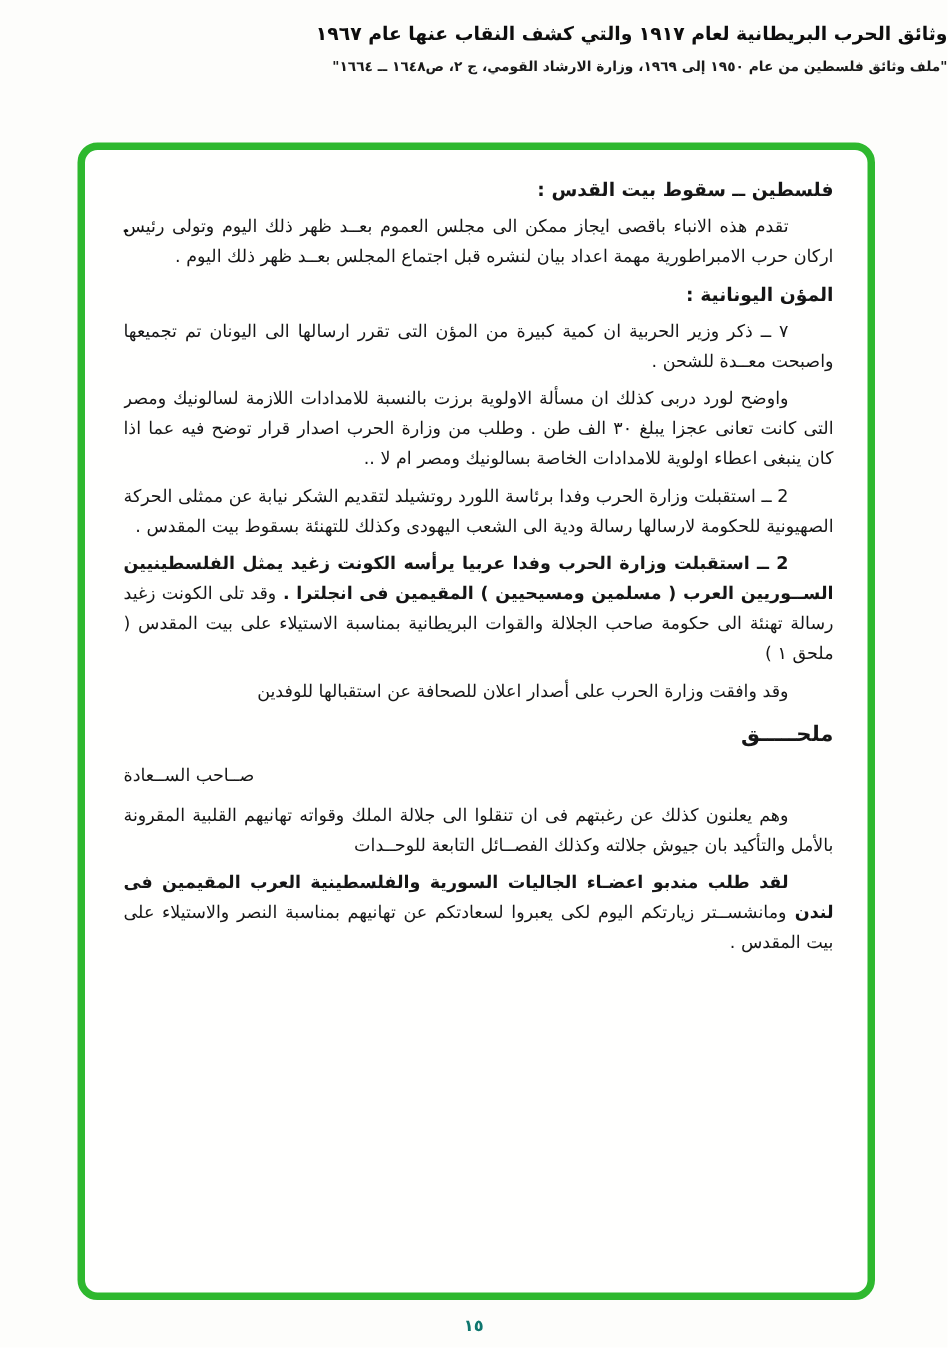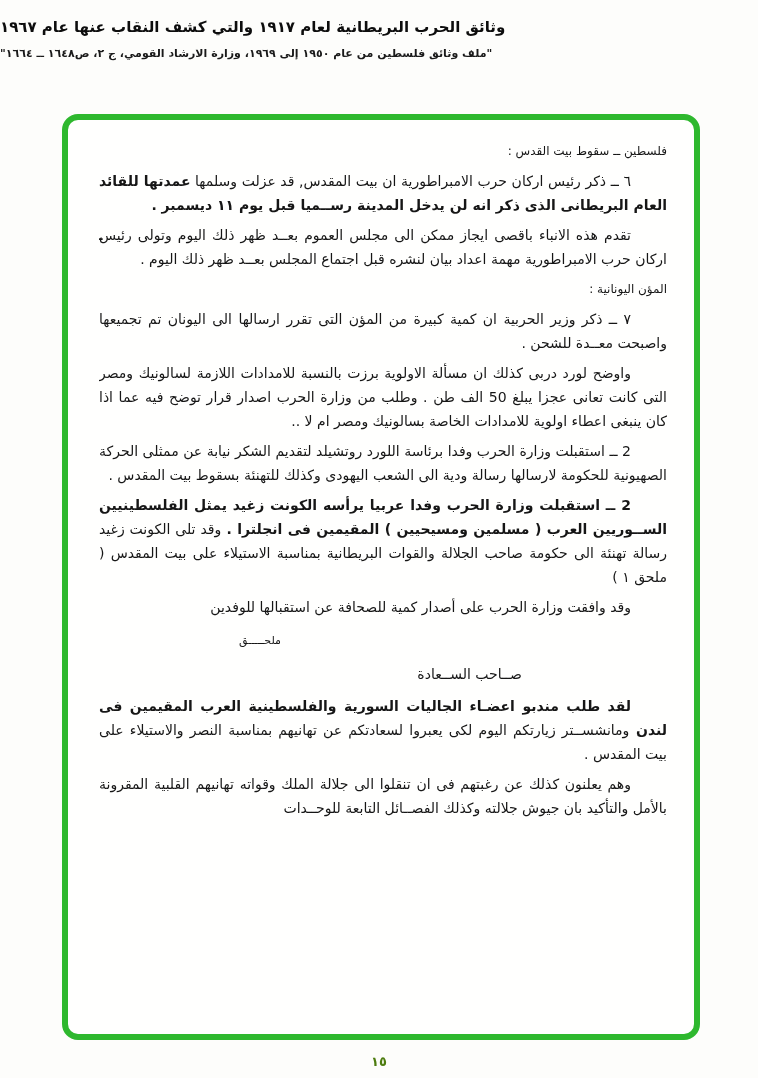--- a/index.html
+++ b/index.html
@@ -7,21 +7,21 @@
   body {
     width: 758px; height: 1078px;
     background: #fdfdfb;
     font-family: "DejaVu Sans", sans-serif;
     position: relative;
     color: #161616;
     overflow: hidden;
   }
   .header {
     position: absolute; top: 16px; left: 0; width: 100%;
-    direction: rtl; text-align: left; color: #0d0d0d;
+    direction: rtl; text-align: right; color: #0d0d0d;
   }
   .header .line-main {
     font-size: 15px; font-weight: bold; line-height: 22px; margin-bottom: 9px;
   }
   .header .line-source {
     font-size: 11px; font-weight: bold; margin-top: 2px; color: #1a1a1a;
   }
   .green-box {
     position: absolute; left: 62px; top: 114px;
     width: 638px; height: 926px;
@@ -29,68 +29,67 @@
     border-radius: 16px;
     background: #fffffe;
   }
   .content {
     position: absolute; top: 14px; right: 27px; left: 31px; bottom: 8px;
     direction: rtl; text-align: justify;
     font-size: 14px; line-height: 24px;
     overflow: hidden;
   }
   .sec-heading {
-    font-weight: normal; font-size: 12px;
+    font-weight: bold; font-size: 15px;
     margin: 5px 0 6px 0; text-align: right;
   }
   p.para { margin: 0 0 6px 0; }
   .indent { text-indent: 36px; }
   .bold { font-weight: bold; }
   .has-dash { position: relative; }
   .dash {
     position: absolute; left: -6px; top: 0;
     font-weight: bold; text-indent: 0;
   }
   .appendix-title {
-    text-align: left; font-weight: normal; font-size: 11px;
+    text-align: right; font-weight: bold; font-size: 17px;
     padding-left: 140px; margin: 10px 0 9px 0;
   }
   .salutation {
-    text-align: right; margin: 0 145px 8px 0; font-size: 14px;
+    text-align: left; margin: 0 145px 8px 0; font-size: 14px;
   }
   .page-number {
     position: absolute; bottom: 9px; left: 0; width: 100%;
-    text-align: center; font-size: 13px; font-weight: bold; color: #4d7c0f;
+    text-align: center; font-size: 13px; font-weight: bold; color: #0f766e;
   }
 </style>
 </head>
 <body>
 
 <div class="header">
   <div class="line-main">وثائق الحرب البريطانية لعام ١٩١٧ والتي كشف النقاب عنها عام ١٩٦٧</div>
   <div class="line-source">"ملف وثائق فلسطين من عام ١٩٥٠ إلى ١٩٦٩، وزارة الارشاد القومي، ج ٢، ص١٦٤٨ ــ ١٦٦٤"</div>
 </div>
 
 <div class="green-box">
   <div class="content">
 
     <div class="sec-heading">فلسطين ــ سقوط بيت القدس :</div>
-    <p class="para indent"><span>٦ ــ ذكر رئيس اركان حرب الامبراطورية ان بيت المقدس, قد عزلت وسلمها </span><span class="bold">عمدتها للقائد العام البريطانى الذى ذكر انه لن يدخل المدينة رســميا قبل يوم ١١ ديسمبر .</span></p>
     <p class="para indent has-dash"><span class="dash">ــ</span><span>تقدم هذه الانباء باقصى ايجاز ممكن الى مجلس العموم بعــد ظهر ذلك اليوم وتولى رئيس اركان حرب الامبراطورية مهمة اعداد بيان لنشره قبل اجتماع المجلس بعــد ظهر ذلك اليوم .</span></p>
 
     <div class="sec-heading">المؤن اليونانية :</div>
     <p class="para indent">٧ ــ ذكر وزير الحربية ان كمية كبيرة من المؤن التى تقرر ارسالها الى اليونان تم تجميعها واصبحت معــدة للشحن .</p>
-    <p class="para indent">واوضح لورد دربى كذلك ان مسألة الاولوية برزت بالنسبة للامدادات اللازمة لسالونيك ومصر التى كانت تعانى عجزا يبلغ 50 الف طن . وطلب من وزارة الحرب اصدار قرار توضح فيه عما اذا كان ينبغى اعطاء اولوية للامدادات الخاصة بسالونيك ومصر ام لا ..</p>
+    <p class="para indent">واوضح لورد دربى كذلك ان مسألة الاولوية برزت بالنسبة للامدادات اللازمة لسالونيك ومصر التى كانت تعانى عجزا يبلغ ٣٠ الف طن . وطلب من وزارة الحرب اصدار قرار توضح فيه عما اذا كان ينبغى اعطاء اولوية للامدادات الخاصة بسالونيك ومصر ام لا ..</p>
 
     <p class="para indent">2 ــ استقبلت وزارة الحرب وفدا برئاسة اللورد روتشيلد لتقديم الشكر نيابة عن ممثلى الحركة الصهيونية للحكومة لارسالها رسالة ودية الى الشعب اليهودى وكذلك للتهنئة بسقوط بيت المقدس .</p>
 
     <p class="para indent"><span class="bold">2 ــ استقبلت وزارة الحرب وفدا عربيا يرأسه الكونت زغيد يمثل الفلسطينيين الســوريين العرب ( مسلمين ومسيحيين ) المقيمين فى انجلترا . </span><span>وقد تلى الكونت زغيد رسالة تهنئة الى حكومة صاحب الجلالة والقوات البريطانية بمناسبة الاستيلاء على بيت المقدس ( ملحق ١ )</span></p>
-    <p class="para indent">وقد وافقت وزارة الحرب على أصدار كمية للصحافة عن استقبالها للوفدين</p>
+    <p class="para indent">وقد وافقت وزارة الحرب على أصدار اعلان للصحافة عن استقبالها للوفدين</p>
 
     <div class="appendix-title">ملحـــــق</div>
     <div class="salutation">صــاحب الســعادة</div>
+    <p class="para indent">وهم يعلنون كذلك عن رغبتهم فى ان تنقلوا الى جلالة الملك وقواته تهانيهم القلبية المقرونة بالأمل والتأكيد بان جيوش جلالته وكذلك الفصــائل التابعة للوحــدات</p>
     <p class="para indent"><span class="bold">لقد طلب مندبو اعضـاء الجاليات السورية والفلسطينية العرب المقيمين فى لندن </span><span>ومانشســتر زيارتكم اليوم لكى يعبروا لسعادتكم عن تهانيهم بمناسبة النصر والاستيلاء على بيت المقدس .</span></p>
-    <p class="para indent">وهم يعلنون كذلك عن رغبتهم فى ان تنقلوا الى جلالة الملك وقواته تهانيهم القلبية المقرونة بالأمل والتأكيد بان جيوش جلالته وكذلك الفصــائل التابعة للوحــدات</p>
 
   </div>
 </div>
 
 <div class="page-number">١٥</div>
 
 </body></html>

